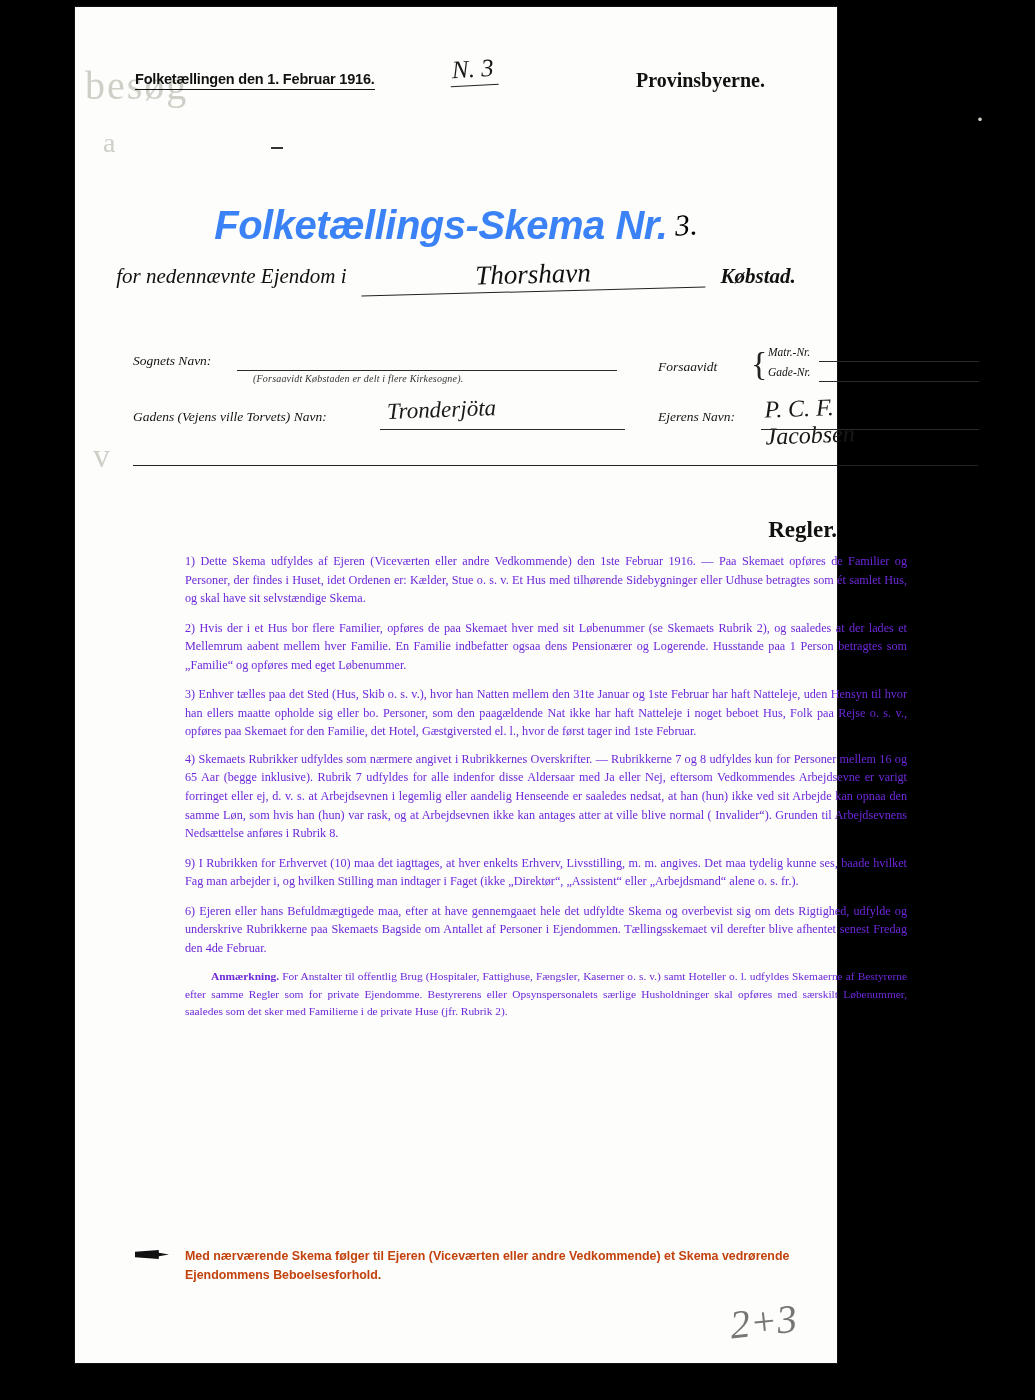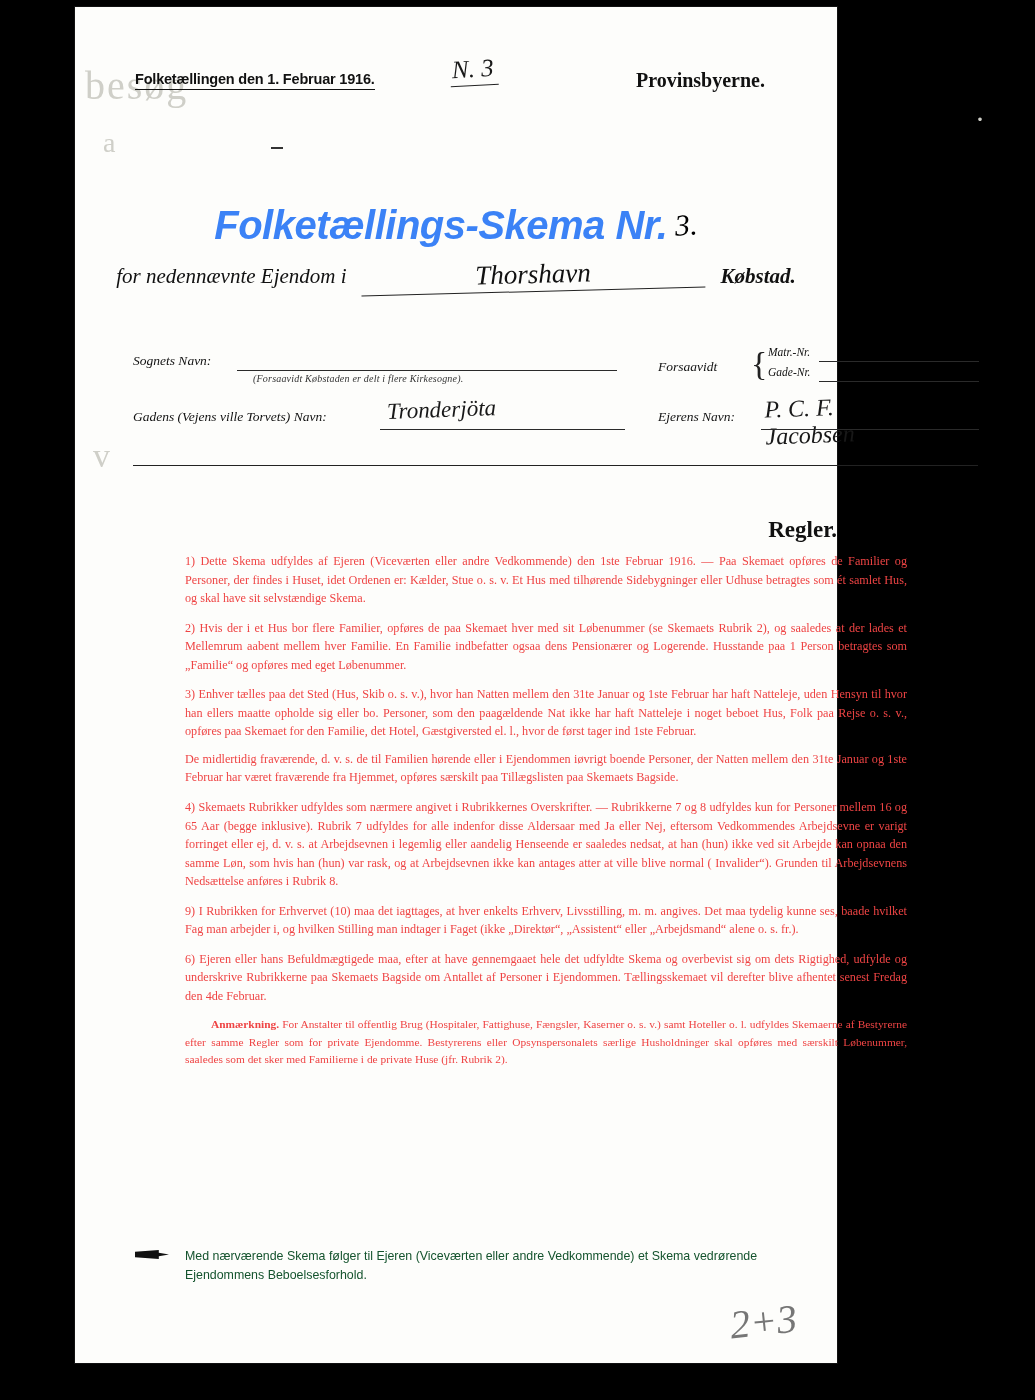--- a/index.html
+++ b/index.html
@@ -139,33 +139,33 @@
   
   .regler-h{
     position:absolute;left:0;top:510px;width:100%;text-align:right;
     font-family:"Liberation Serif", serif;
     font-weight:bold;font-size:23px;color:#111;
   }
   .rules{
     position:absolute;left:110px;top:545px;width:722px;
     font-family:"Liberation Serif", serif;
     font-size:12.2px;line-height:1.52;
-    color:#ef4444;
+    color:#6d28d9;
     text-align:justify;
   }
   .rules p{margin:0 0 11px 0;}
   .rules p.tight{margin-bottom:9px;}
   .ind{display:inline-block;width:26px;}
   .sp{letter-spacing:1.6px;}
   .bld{font-weight:bold;}
 
   .foot{
     position:absolute;left:110px;top:1240px;width:740px;
     font-family:"Liberation Sans", sans-serif;
-    font-weight:normal;font-size:12.4px;line-height:1.5;color:#14532d;
+    font-weight:bold;font-size:12.4px;line-height:1.5;color:#c2410c;
   }
   .foot-arrow{
     position:absolute;left:60px;top:1243px;
     width:0;height:0;color:#111;font-size:20px;line-height:1;
   }
   .arrow-shape{
     width:34px;height:9px;background:#111;
     clip-path:polygon(0% 20%,70% 0%,70% 30%,100% 50%,70% 70%,70% 100%,0% 80%);
   }
 
@@ -229,21 +229,20 @@
 
       <div class="rule-long" style="top:128px;"></div>
     </div>
 
     <div class="regler-h">Regler.</div>
 
     <div class="rules">
       <p>1) Dette Skema udfyldes af Ejeren (Viceværten eller andre Vedkommende) den 1ste Februar 1916. — Paa Skemaet opføres de Familier og Personer, der findes i Huset, idet Ordenen er: Kælder, Stue o. s. v. Et Hus med tilhørende Sidebygninger eller Udhuse betragtes som ét samlet Hus, og skal have sit selvstændige Skema.</p>
       <p>2) Hvis der i et Hus bor flere Familier, opføres de paa Skemaet hver med sit Løbenummer (se Skemaets Rubrik 2), og saaledes at der lades et Mellemrum aabent mellem hver Familie. En Familie indbefatter ogsaa dens Pensionærer og Logerende. Husstande paa 1 Person betragtes som „Familie“ og opføres med eget Løbenummer.</p>
       <p class="tight">3) Enhver tælles paa det Sted (Hus, Skib o. s. v.), hvor han Natten mellem den 31te Januar og 1ste Februar har haft Natteleje, uden Hensyn til hvor han ellers maatte opholde sig eller bo. Personer, som den paagældende Nat ikke har haft Natteleje i noget beboet Hus, Folk paa Rejse o. s. v., opføres paa Skemaet for den Familie, det Hotel, Gæstgiversted el. l., hvor de først tager ind 1ste Februar.</p>
-      <p>De midlertidig fraværende, d. v. s. de til Familien hørende eller i Ejendommen iøvrigt boende Personer, der Natten mellem den 31te Januar og 1ste Februar har været fraværende fra Hjemmet, opføres særskilt paa Tillægslisten paa Skemaets Bagside.</p>
       <p>4) Skemaets Rubrikker udfyldes som nærmere angivet i Rubrikkernes Overskrifter. — Rubrikkerne 7 og 8 udfyldes kun for Personer mellem 16 og 65 Aar (begge inklusive). Rubrik 7 udfyldes for alle indenfor disse Aldersaar med Ja eller Nej, eftersom Vedkommendes Arbejdsevne er varigt forringet eller ej, d. v. s. at Arbejdsevnen i legemlig eller aandelig Henseende er saaledes nedsat, at han (hun) ikke ved sit Arbejde kan opnaa den samme Løn, som hvis han (hun) var rask, og at Arbejdsevnen ikke kan antages atter at ville blive normal ( Invalider“). Grunden til Arbejdsevnens Nedsættelse anføres i Rubrik 8.</p>
       <p>9) I Rubrikken for Erhvervet (10) maa det iagttages, at hver enkelts Erhverv, Livsstilling, m. m. angives. Det maa tydelig kunne ses, baade hvilket Fag man arbejder i, og hvilken Stilling man indtager i Faget (ikke „Direktør“, „Assistent“ eller „Arbejdsmand“ alene o. s. fr.).</p>
       <p>6) Ejeren eller hans Befuldmægtigede maa, efter at have gennemgaaet hele det udfyldte Skema og overbevist sig om dets Rigtighed, udfylde og underskrive Rubrikkerne paa Skemaets Bagside om Antallet af Personer i Ejendommen. Tællingsskemaet vil derefter blive afhentet senest Fredag den 4de Februar.</p>
       <p style="font-size:11.4px;">
         <span class="ind"></span><span class="bld">Anmærkning.</span><span> For Anstalter til offentlig Brug (Hospitaler, Fattighuse, Fængsler, Kaserner o. s. v.) samt Hoteller o. l. udfyldes Skemaerne af Bestyrerne efter samme Regler som for private Ejendomme. Bestyrerens eller Opsynspersonalets særlige Husholdninger skal opføres med særskilt Løbenummer, saaledes som det sker med Familierne i de private Huse (jfr. Rubrik 2).</span>
       </p>
     </div>
 
     <div class="foot-arrow">
         <div class="arrow-shape"></div>

